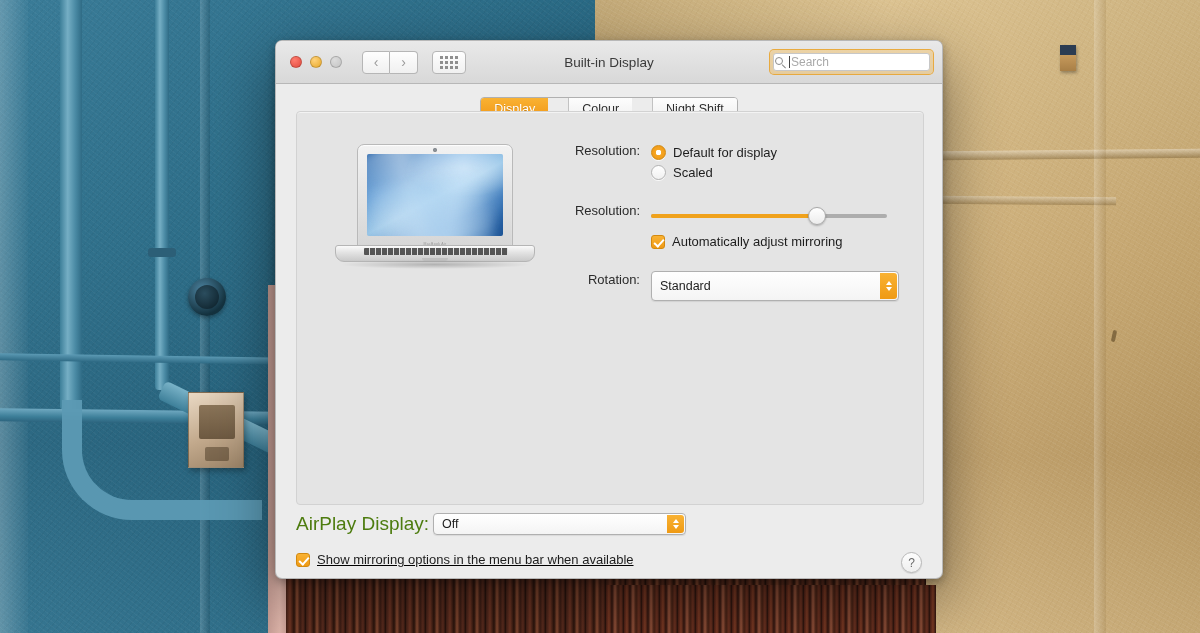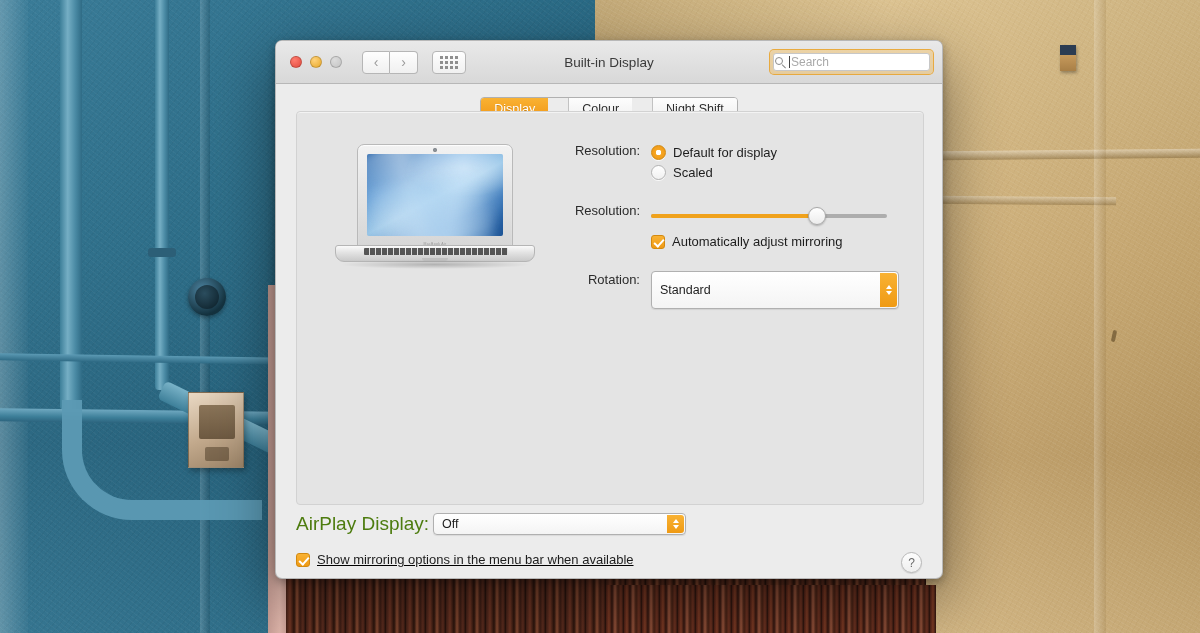--- a/index.html
+++ b/index.html
@@ -372,21 +372,21 @@
     position: relative;
   }
   .checkbox::after {
     content: ""; position: absolute; left: 4px; top: 1px;
     width: 4px; height: 8px; border: solid #fff;
     border-width: 0 2px 2px 0; transform: rotate(42deg);
   }
   .check-label { font-size: 13px; color: #1d1d1d; margin-left: 7px; }
 
   .popup {
-    position: relative; width: 248px; height: 38px;
+    position: relative; width: 248px; height: 30px;
     background: linear-gradient(180deg,#ffffff,#f4f4f4);
     border: 1px solid #b0b0b0; border-radius: 4px;
     display: flex; align-items: center; padding-left: 8px;
     font-size: 12.5px; color: #1d1d1d;
     box-shadow: 0 1px 1px rgba(0,0,0,0.08);
   }
   .popup .stepper {
     position: absolute; right: 1px; top: 1px; bottom: 1px; width: 17px;
     background: linear-gradient(180deg,#f9b233,#ef9a14);
     border-radius: 0 3px 3px 0;

